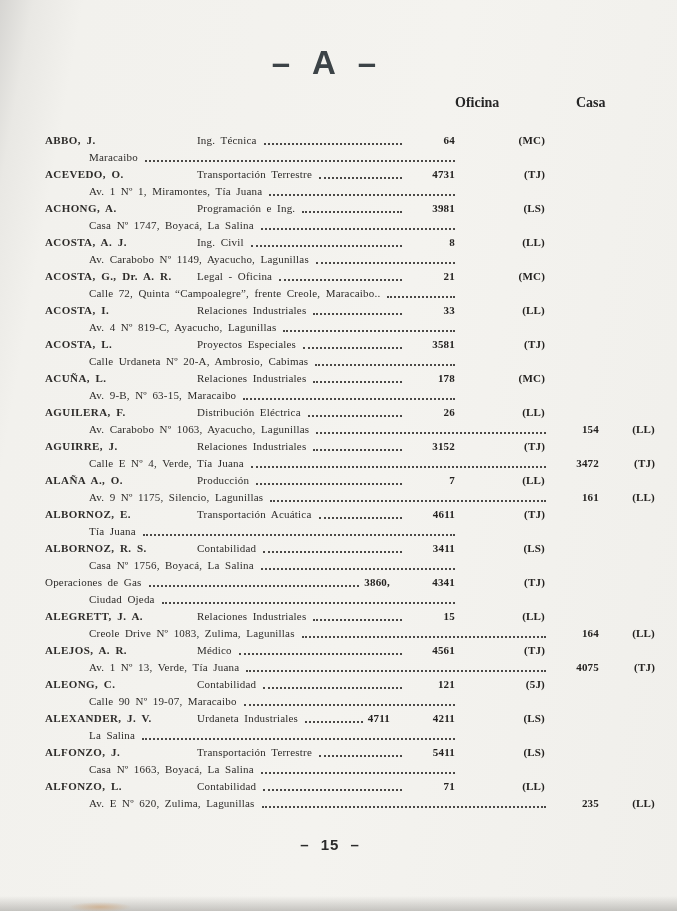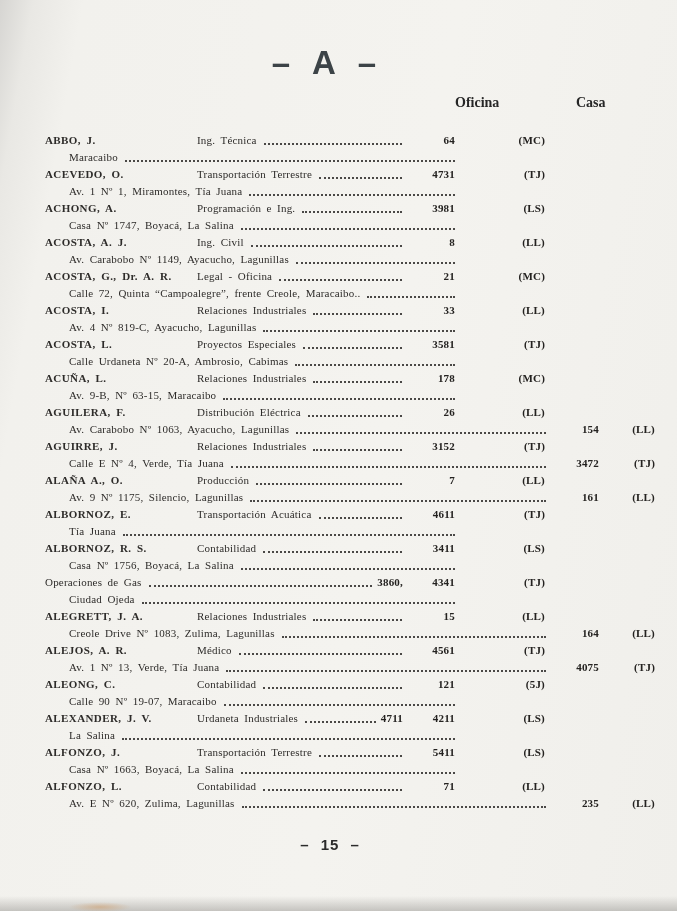--- a/index.html
+++ b/index.html
@@ -30,22 +30,22 @@
   .line{display:flex;align-items:baseline;height:17px;
     font-size:11px;line-height:17px;white-space:nowrap;word-spacing:2.5px;letter-spacing:0.2px;}
   .line1{padding-right:110px;}
   .name{flex:0 0 152px;font-weight:700;letter-spacing:0.4px;overflow:visible;}
   .dept{flex:0 0 auto;}
   .dots{flex:1 1 12px;min-width:10px;border-bottom:2px dotted #4a4846;
     align-self:flex-end;margin:0 5px 4px 7px;}
   .num{font-weight:700;color:#242220;}
   .office{flex:0 0 48px;text-align:right;}
   .ocode{flex:0 0 90px;text-align:right;}
-  .office-pre{flex:0 0 auto;margin-right:4px;}
-  .address{margin-left:24px;flex:0 0 auto;}
+  .office-pre{flex:0 0 auto;margin-right:17px;}
+  .address{margin-left:44px;flex:0 0 auto;}
   .home{flex:0 0 48px;text-align:right;}
   .hcode{flex:0 0 56px;text-align:right;}
   .line2.no-home .dots{margin-right:200px;}
   .footer{
     position:absolute;top:836px;left:0;width:610px;text-align:center;
     transform:translateX(-20px);
     font-family:"Liberation Sans","DejaVu Sans",sans-serif;
     font-weight:700;font-size:15px;color:#2b2b2b;letter-spacing:1px;word-spacing:6px;
   }
 </style>

